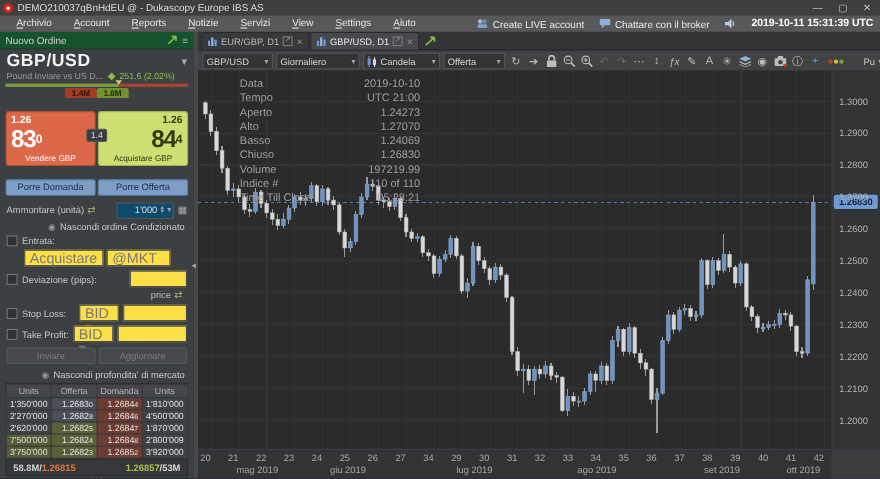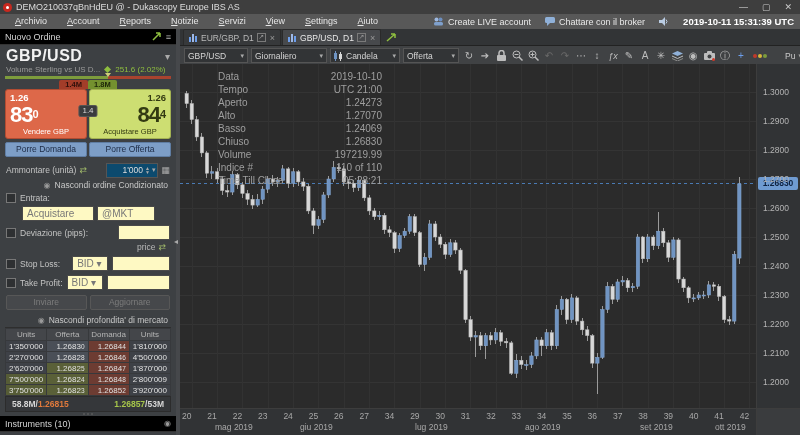--- a/index.html
+++ b/index.html
@@ -17,39 +17,39 @@
   #menubar{left:0;top:14px;width:800px;height:15px;background:#585858;display:flex;align-items:center;
            border-bottom:1px solid #404040;}
   #menu-left{display:flex;gap:2px;padding-left:6px;}
   #menu-left .mi{padding:0 9px;color:#e6e6e6;font-size:9px;line-height:15px;}
   #menu-right{margin-left:auto;display:flex;align-items:center;gap:14px;padding-right:6px;}
   #menu-right .mr{display:flex;align-items:center;gap:4px;color:#e9e9e9;font-size:9px;}
   #clock{color:#fff;font-weight:bold;font-size:9.5px;}
   u{text-decoration:underline;}
   
   #leftpanel{left:0;top:29px;width:176px;height:406px;background:#3d4043;border-right:1px solid #2a2a2a;overflow:hidden;}
-  .sechead{height:15px;background:#000000;border-bottom:1px solid #333;display:flex;align-items:center;
+  .sechead{height:15px;background:#14532d;border-bottom:1px solid #333;display:flex;align-items:center;
            padding:0 5px;color:#d2d2d2;font-size:9px;text-align:center;}
   .sechead .hicons{margin-left:auto;display:flex;gap:5px;align-items:center;color:#b5b5b5;}
   #inst-row{display:flex;align-items:center;padding:2px 6px 0 6px;}
   #inst-name{font-size:16px;font-weight:bold;color:#f2f2f2;letter-spacing:.5px;}
   #inst-chevron{margin-left:auto;color:#aaa;font-size:10px;}
   #inst-sub{display:flex;align-items:center;padding:0 6px;gap:4px;}
   #inst-desc{color:#9a9a9a;font-size:8px;white-space:nowrap;}
   #inst-change{color:#8fbe3f;font-size:8px;white-space:nowrap;}
   #sentiment{height:3px;margin:2px 5px 1px 5px;display:flex;position:relative;}
   #sent-green{background:#7d9c3c;width:62%;height:3px;}
   #sent-red{background:#a8432f;width:38%;height:3px;}
   #sent-mark{position:absolute;left:60%;top:-3px;width:0;height:0;border-left:3px solid transparent;
              border-right:3px solid transparent;border-top:4px solid #cfcf7a;}
   #voltags{display:flex;height:9px;margin:0 5px;}
   .voltag{font-size:7.5px;font-weight:bold;color:#26130c;padding:0 6px;line-height:9px;}
   #sellvol{margin-left:auto;background:#a33d29;border-radius:2px 2px 0 0;color:#30100a;}
   #buyvol{background:#74912f;border-radius:2px 2px 0 0;color:#1d2608;margin-right:auto;}
-  #quotes{display:flex;gap:2px;margin:0 5px;position:relative;height:50px;}
+  #quotes{display:flex;gap:2px;margin:12px 5px;position:relative;height:50px;}
   .qbox{flex:1;border-radius:3px;position:relative;padding:2px 4px;}
   #bidbox{background:#dd6849;border:1px solid #b14c32;color:#fff;}
   #askbox{background:#cdde72;border:1px solid #a3b252;color:#333a12;}
   .qsmall{font-size:9.5px;font-weight:bold;}
   .qbig{font-size:22px;font-weight:bold;line-height:24px;letter-spacing:-1px;}
   .qsub{font-size:11px;font-weight:bold;vertical-align:4px;}
   .qlabel{position:absolute;bottom:2px;left:0;right:0;text-align:center;font-size:7.5px;}
   #askbox .qnums{text-align:right;}
   #spread{position:absolute;left:50%;top:16px;transform:translateX(-50%);background:#3a3c3e;
           border:1px solid #555;border-radius:2px;color:#d8d8d8;font-size:8px;padding:0 3px;line-height:10px;z-index:3;}
@@ -63,21 +63,21 @@
               padding:0 2px;gap:2px;}
   #amount-val{color:#ddd;font-size:8.5px;width:34px;text-align:right;}
   .spinner{display:flex;flex-direction:column;font-size:5px;color:#aaa;line-height:4px;}
   .chev{color:#aaa;font-size:7px;}
   .calc{color:#aaa;font-size:9px;}
   .eyerow{display:flex;align-items:center;gap:4px;justify-content:flex-end;padding:2px 8px 1px 0;color:#c8c8c8;font-size:8.5px;}
   .eyeicon{color:#9a9a9a;font-size:8px;}
   .cbrow{display:flex;align-items:center;gap:4px;padding:2px 6px;color:#c4c4c4;font-size:8.5px;}
   .cb{width:8px;height:8px;background:#2e3032;border:1px solid #777;flex:0 0 auto;}
   .fieldrow{display:flex;gap:3px;padding:1px 6px 2px 22px;}
-  .dfield{background:#fef9c3;border:1px solid #4a4a4a;color:#787878;font-size:10px;height:13px;
+  .dfield{background:#fde047;border:1px solid #4a4a4a;color:#787878;font-size:13px;height:13px;
           line-height:13px;padding:0 4px;}
   .grow{flex:1;}
   #price-row{justify-content:flex-end;gap:3px;padding:0 10px 2px 0;color:#b9b9b9;font-size:8.5px;}
   .inlinefield{margin-left:auto;}
   #order-btns{display:flex;gap:3px;padding:3px 6px;}
   .graybtn{flex:1;background:#46484b;border:1px solid #575757;color:#7c7c7c;text-align:center;
            font-size:8.5px;line-height:13px;border-radius:2px;}
   
   #depth{margin:1px 5px 0 5px;border-top:1px solid #2e2e2e;}
   #depth table{width:100%;border-collapse:collapse;table-layout:fixed;}
@@ -196,21 +196,21 @@
         </svg>
       <span>≡</span>
     </span>
   </div>
 
   <div id="inst-row">
     <span id="inst-name">GBP/USD</span>
     <span id="inst-chevron">▾</span>
   </div>
   <div id="inst-sub">
-    <span id="inst-desc">Volume Sterling vs US D...</span>
+    <span id="inst-desc">Pound Inviare vs US D...</span>
     <svg width="7" height="7">
         <path d="M0 3.5 L3.5 0 L7 3.5 L3.5 7 Z" fill="#8fbe3f"></path>
       </svg>
     <span id="inst-change">251.6 (2.02%)</span>
   </div>
   <div id="sentiment">
     <span id="sent-green"></span>
       <span id="sent-red"></span>
       <span id="sent-mark"></span>
   </div>

